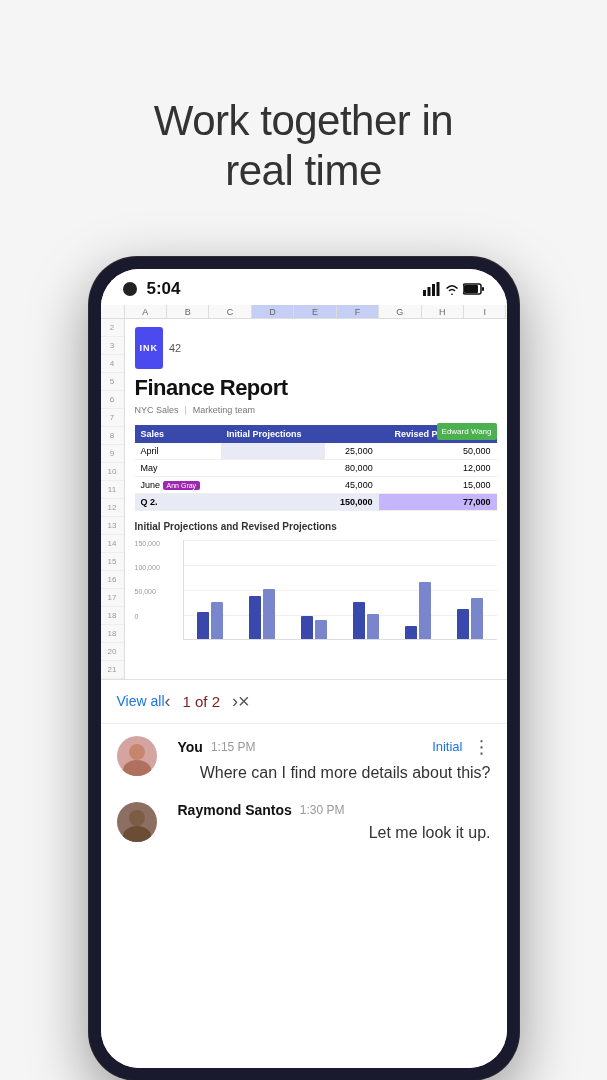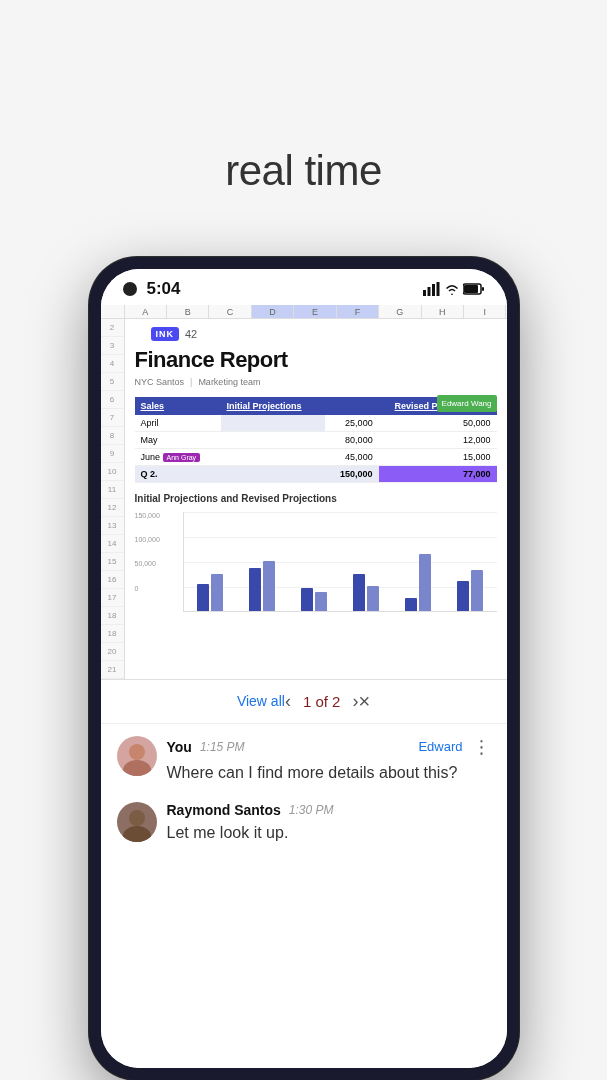--- a/index.html
+++ b/index.html
@@ -145,24 +145,23 @@
       align-items: center;
       gap: 6px;
       margin-bottom: 6px;
     }
 
     .report-logo-badge {
       background: #4a4af0;
       color: #fff;
       font-size: 9px;
       font-weight: 700;
-      padding: 2px 5px;
+      padding: 16px 5px;
       border-radius: 3px;
       letter-spacing: 1px;
-      margin-left: 16px;
     }
 
     .report-logo-num {
       font-size: 11px;
       color: #555;
       font-weight: 500;
     }
 
     .report-title {
       font-size: 22px;
@@ -196,21 +195,20 @@
     .table-wrapper {
       position: relative;
     }
 
     .report-table th {
       background: #3949ab;
       color: #fff;
       padding: 4px 6px;
       text-align: left;
       font-weight: 600;
-      text-decoration: underline;
     }
 
     .report-table th.right {
       text-align: center;
     }
 
     .report-table td {
       padding: 3px 6px;
       border-bottom: 1px solid #eee;
     }
@@ -316,21 +314,21 @@
       flex: 1;
       background: #fff;
       display: flex;
       flex-direction: column;
       overflow: hidden;
     }
 
     .chat-navigation {
       display: flex;
       align-items: center;
-      justify-content: center;
+      justify-content: flex-start;
       padding: 10px 16px;
       border-bottom: 1px solid #eee;
       flex-shrink: 0;
     }
 
     .view-all-btn {
       color: #1a73e8;
       font-size: 14px;
       font-weight: 500;
       cursor: pointer;
@@ -360,22 +358,23 @@
     }
 
     .chat-messages {
       flex: 1;
       overflow-y: auto;
       padding: 12px 16px;
     }
 
     .chat-message {
       display: flex;
-      gap: 10px;
+      gap: 21px;
       margin-bottom: 18px;
+      text-align: right;
     }
 
     .avatar {
       width: 40px;
       height: 40px;
       border-radius: 50%;
       flex-shrink: 0;
       overflow: hidden;
       background: #e0e0e0;
       display: flex;
@@ -405,21 +404,20 @@
 
     .message-author {
       font-size: 14px;
       font-weight: 600;
       color: #111;
     }
 
     .message-time {
       font-size: 12px;
       color: #999;
-      font-style: italic;
     }
 
     .message-actions {
       margin-left: auto;
       display: flex;
       align-items: center;
       gap: 10px;
     }
 
     .resolve-btn {
@@ -446,21 +444,21 @@
       display: flex;
       align-items: center;
       gap: 3px;
     }
   </style>
 </head>
 <body>
 
 <div style="text-align:center; margin-top:48px; margin-bottom:30px;">
   <div class="headline">
-    <br>
+    <span>Work together in</span><br>
     <span>real time</span>
   </div>
 </div>
 
 <div class="phone-shell">
   <div class="phone-inner">
 
     <div class="status-bar">
       <div class="status-left">
         <div class="camera-dot"></div>
@@ -531,21 +529,21 @@
         <div class="sheet-content">
 
           <div class="report-logo-row">
             <span class="report-logo-badge">INK</span>
             <span class="report-logo-num">42</span>
           </div>
 
           <div class="report-title">Finance Report</div>
 
           <div class="report-subtitle">
-            <span>NYC Santos</span>
+            <span>NYC Sales</span>
             <span class="report-subtitle-divider">|</span>
             <span>Marketing team</span>
           </div>
 
           <div class="table-wrapper">
             <span class="edward-wang-tag" style="position:absolute;top:-2px;right:0;background:#4caf50;color:#fff;font-size:8px;padding:4px 5px;border-radius:2px;">Edward Wang</span>
             <table class="report-table">
               <thead>
                 <tr>
                   <th>Sales</th>
@@ -570,21 +568,21 @@
                 <tr>
                   <td>June <span class="ann-gray-tag">Ann Gray</span></td>
                   <td></td>
                   <td class="right">45,000</td>
                   <td class="right">15,000</td>
                 </tr>
                 <tr class="total-row">
                   <td>Q 2.</td>
                   <td></td>
                   <td class="right">150,000</td>
-                  <td class="right yellow-highlight" style="background:#8b5cf6;font-weight:700;">77,000</td>
+                  <td class="right yellow-highlight" style="background:#c4b5fd;font-weight:700;">77,000</td>
                 </tr>
               </tbody>
             </table>
           </div>
 
           <div>
             <div class="chart-title">Initial Projections and Revised Projections</div>
             <div class="chart-area">
               <div class="chart-y-labels">
                 <span>150,000</span>
@@ -644,21 +642,21 @@
             <svg width="40" height="40" viewBox="0 0 40 40">
               <circle cx="20" cy="16" r="8" fill="#c8856e"></circle>
               <ellipse cx="20" cy="34" rx="14" ry="10" fill="#b07060"></ellipse>
             </svg>
           </div>
           <div class="message-content">
             <div class="message-header">
               <span class="message-author">You</span>
               <span class="message-time">1:15 PM</span>
               <div class="message-actions">
-                <span class="resolve-btn">Edward</span>
+                <span class="resolve-btn">Initial</span>
                 <span class="more-btn">⋮</span>
               </div>
             </div>
             <div class="message-text">Where can I find more details about this?</div>
           </div>
         </div>
 
         <div class="chat-message">
           <div class="avatar raymond-avatar">
             <svg width="40" height="40" viewBox="0 0 40 40">

